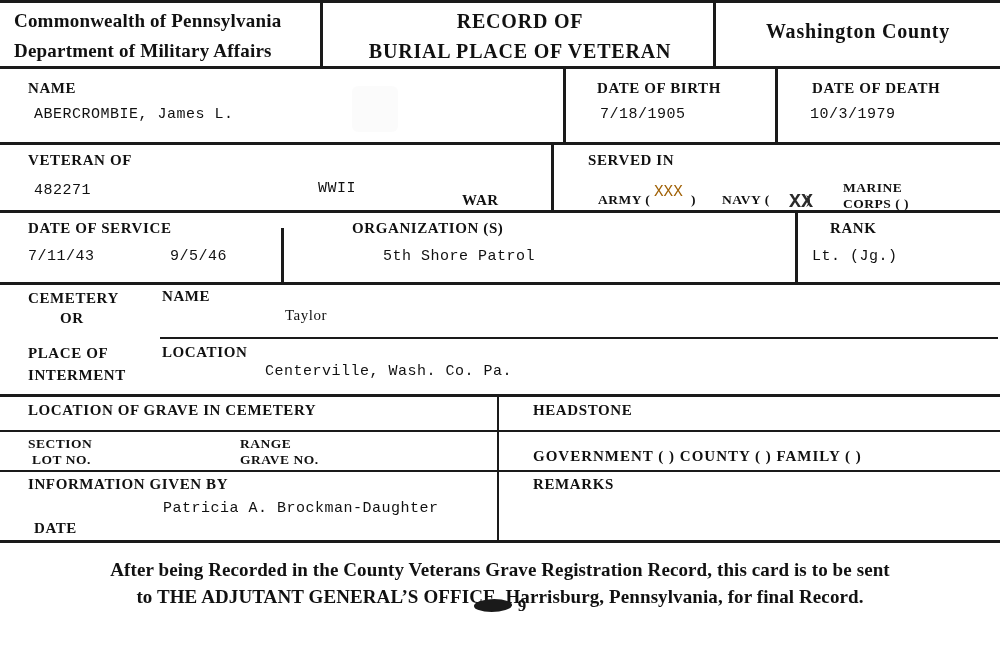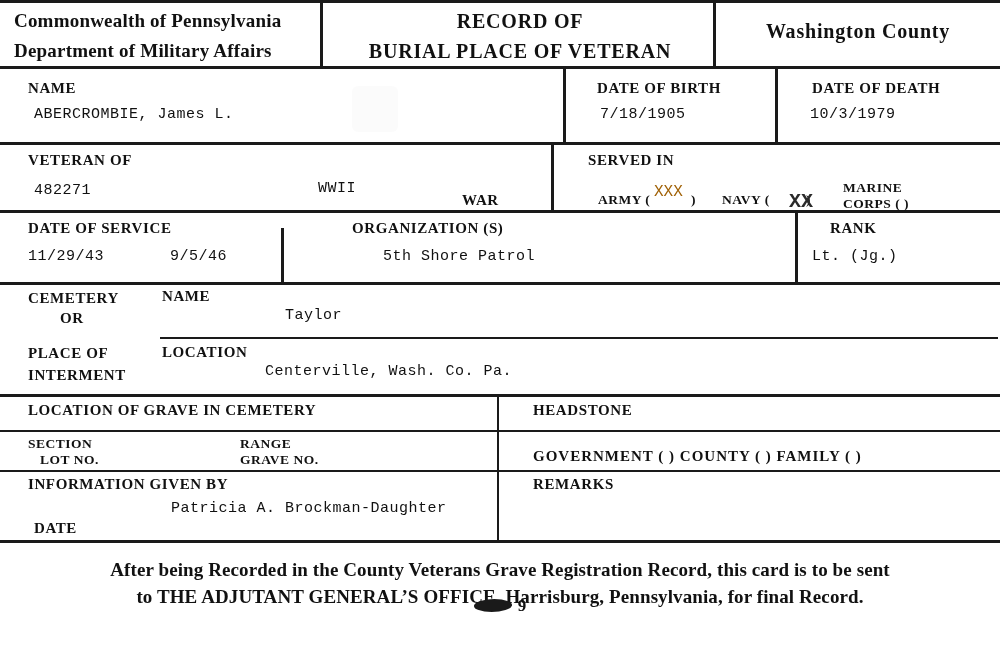--- a/index.html
+++ b/index.html
@@ -203,54 +203,54 @@
   <div class="lbl sm" style="left:806px; top:192px;">)</div>
   <div class="xmark" style="left:789px; top:190px;">XX</div>
 
   <div class="lbl sm" style="left:843px; top:180px;">MARINE</div>
   <div class="lbl sm" style="left:843px; top:196px;">CORPS (    )</div>
 
   <div class="lbl" style="left:28px; top:220px;">DATE OF SERVICE</div>
   <div class="lbl" style="left:352px; top:220px;">ORGANIZATION (S)</div>
   <div class="lbl" style="left:830px; top:220px;">RANK</div>
 
-  <div class="val" style="left:28px; top:248px;">11/29/43</div>
+  <div class="val" style="left:28px; top:248px;">7/11/43</div>
   <div class="val" style="left:170px; top:248px;">9/5/46</div>
   <div class="val" style="left:383px; top:248px;">5th Shore Patrol</div>
   <div class="val" style="left:812px; top:248px;">Lt. (Jg.)</div>
 
   <div class="lbl" style="left:28px; top:290px;">CEMETERY</div>
   <div class="lbl" style="left:60px; top:310px;">OR</div>
   <div class="lbl" style="left:28px; top:345px;">PLACE OF</div>
   <div class="lbl" style="left:28px; top:367px;">INTERMENT</div>
 
   <div class="lbl" style="left:162px; top:288px;">NAME</div>
-  <div class="val" style="left:285px; top:307px;">Taylor</div>
+  <div class="val" style="left:285px; top:307px;font-family:Liberation Serif, serif;">Taylor</div>
 
   <div class="lbl" style="left:162px; top:344px;">LOCATION</div>
   <div class="val" style="left:265px; top:363px;">Centerville, Wash. Co. Pa.</div>
 
   <div class="lbl" style="left:28px; top:402px;">LOCATION OF GRAVE IN CEMETERY</div>
   <div class="lbl" style="left:533px; top:402px;">HEADSTONE</div>
 
   <div class="lbl sm" style="left:28px; top:436px;">SECTION</div>
-  <div class="lbl sm" style="left:40px; top:452px;">LOT NO.</div>
+  <div class="lbl sm" style="left:32px; top:452px;">LOT NO.</div>
   <div class="lbl sm" style="left:240px; top:436px;">RANGE</div>
   <div class="lbl sm" style="left:240px; top:452px;">GRAVE NO.</div>
 
   <div class="val small" style="left:120px; top:440px;"></div>
   <div class="val small" style="left:350px; top:440px;"></div>
 
   <div class="lbl paren" style="left:533px; top:448px;">GOVERNMENT (  )  COUNTY (  )  FAMILY (  )</div>
 
   <div class="lbl" style="left:28px; top:476px;">INFORMATION GIVEN BY</div>
   <div class="lbl" style="left:533px; top:476px;">REMARKS</div>
   <div class="lbl" style="left:34px; top:520px;">DATE</div>
 
-  <div class="val" style="left:163px; top:500px;margin-left:8px;">Patricia A. Brockman-Daughter</div>
+  <div class="val" style="left:163px; top:500px;">Patricia A. Brockman-Daughter</div>
   <div class="val" style="left:140px; top:520px;"></div>
 
   <div class="footer">
     <div>After being Recorded in the County Veterans Grave Registration Record, this card is to be sent</div>
     <div>to THE ADJUTANT GENERAL’S OFFICE, Harrisburg, Pennsylvania, for final Record.</div>
   </div>
   <div class="footer-num">
     <span class="blob"></span><span>9</span>
   </div>
 

